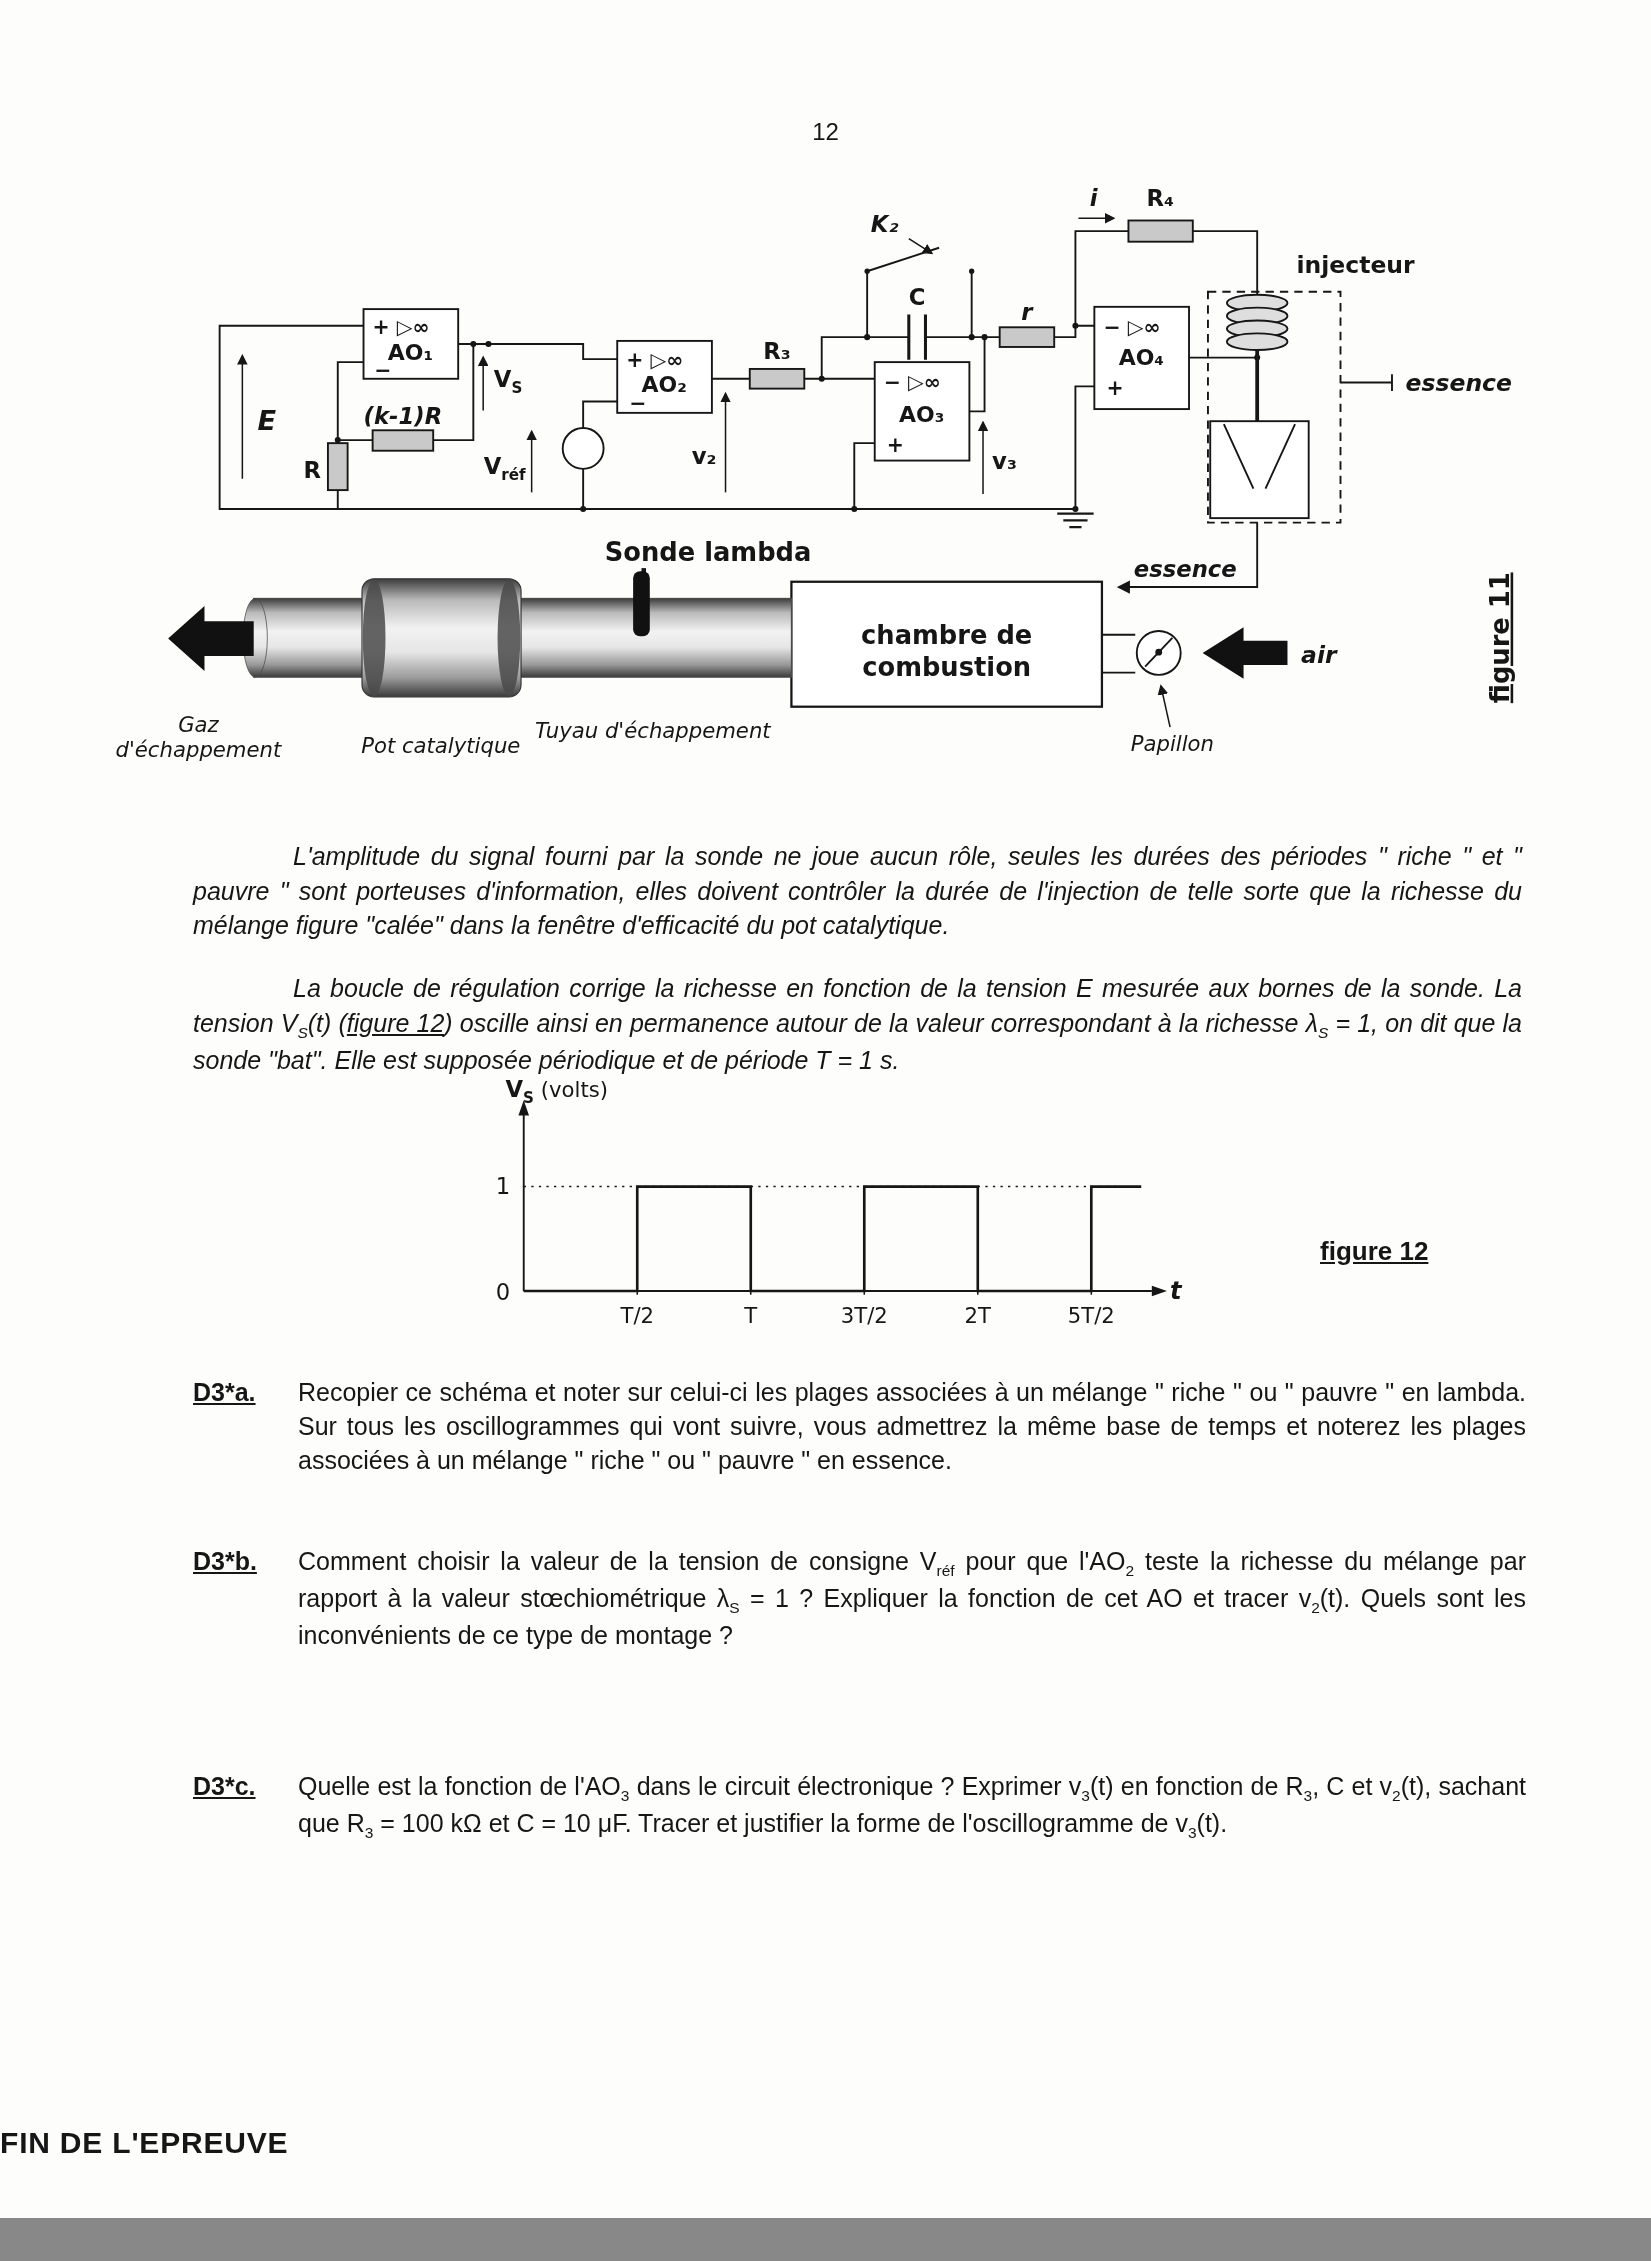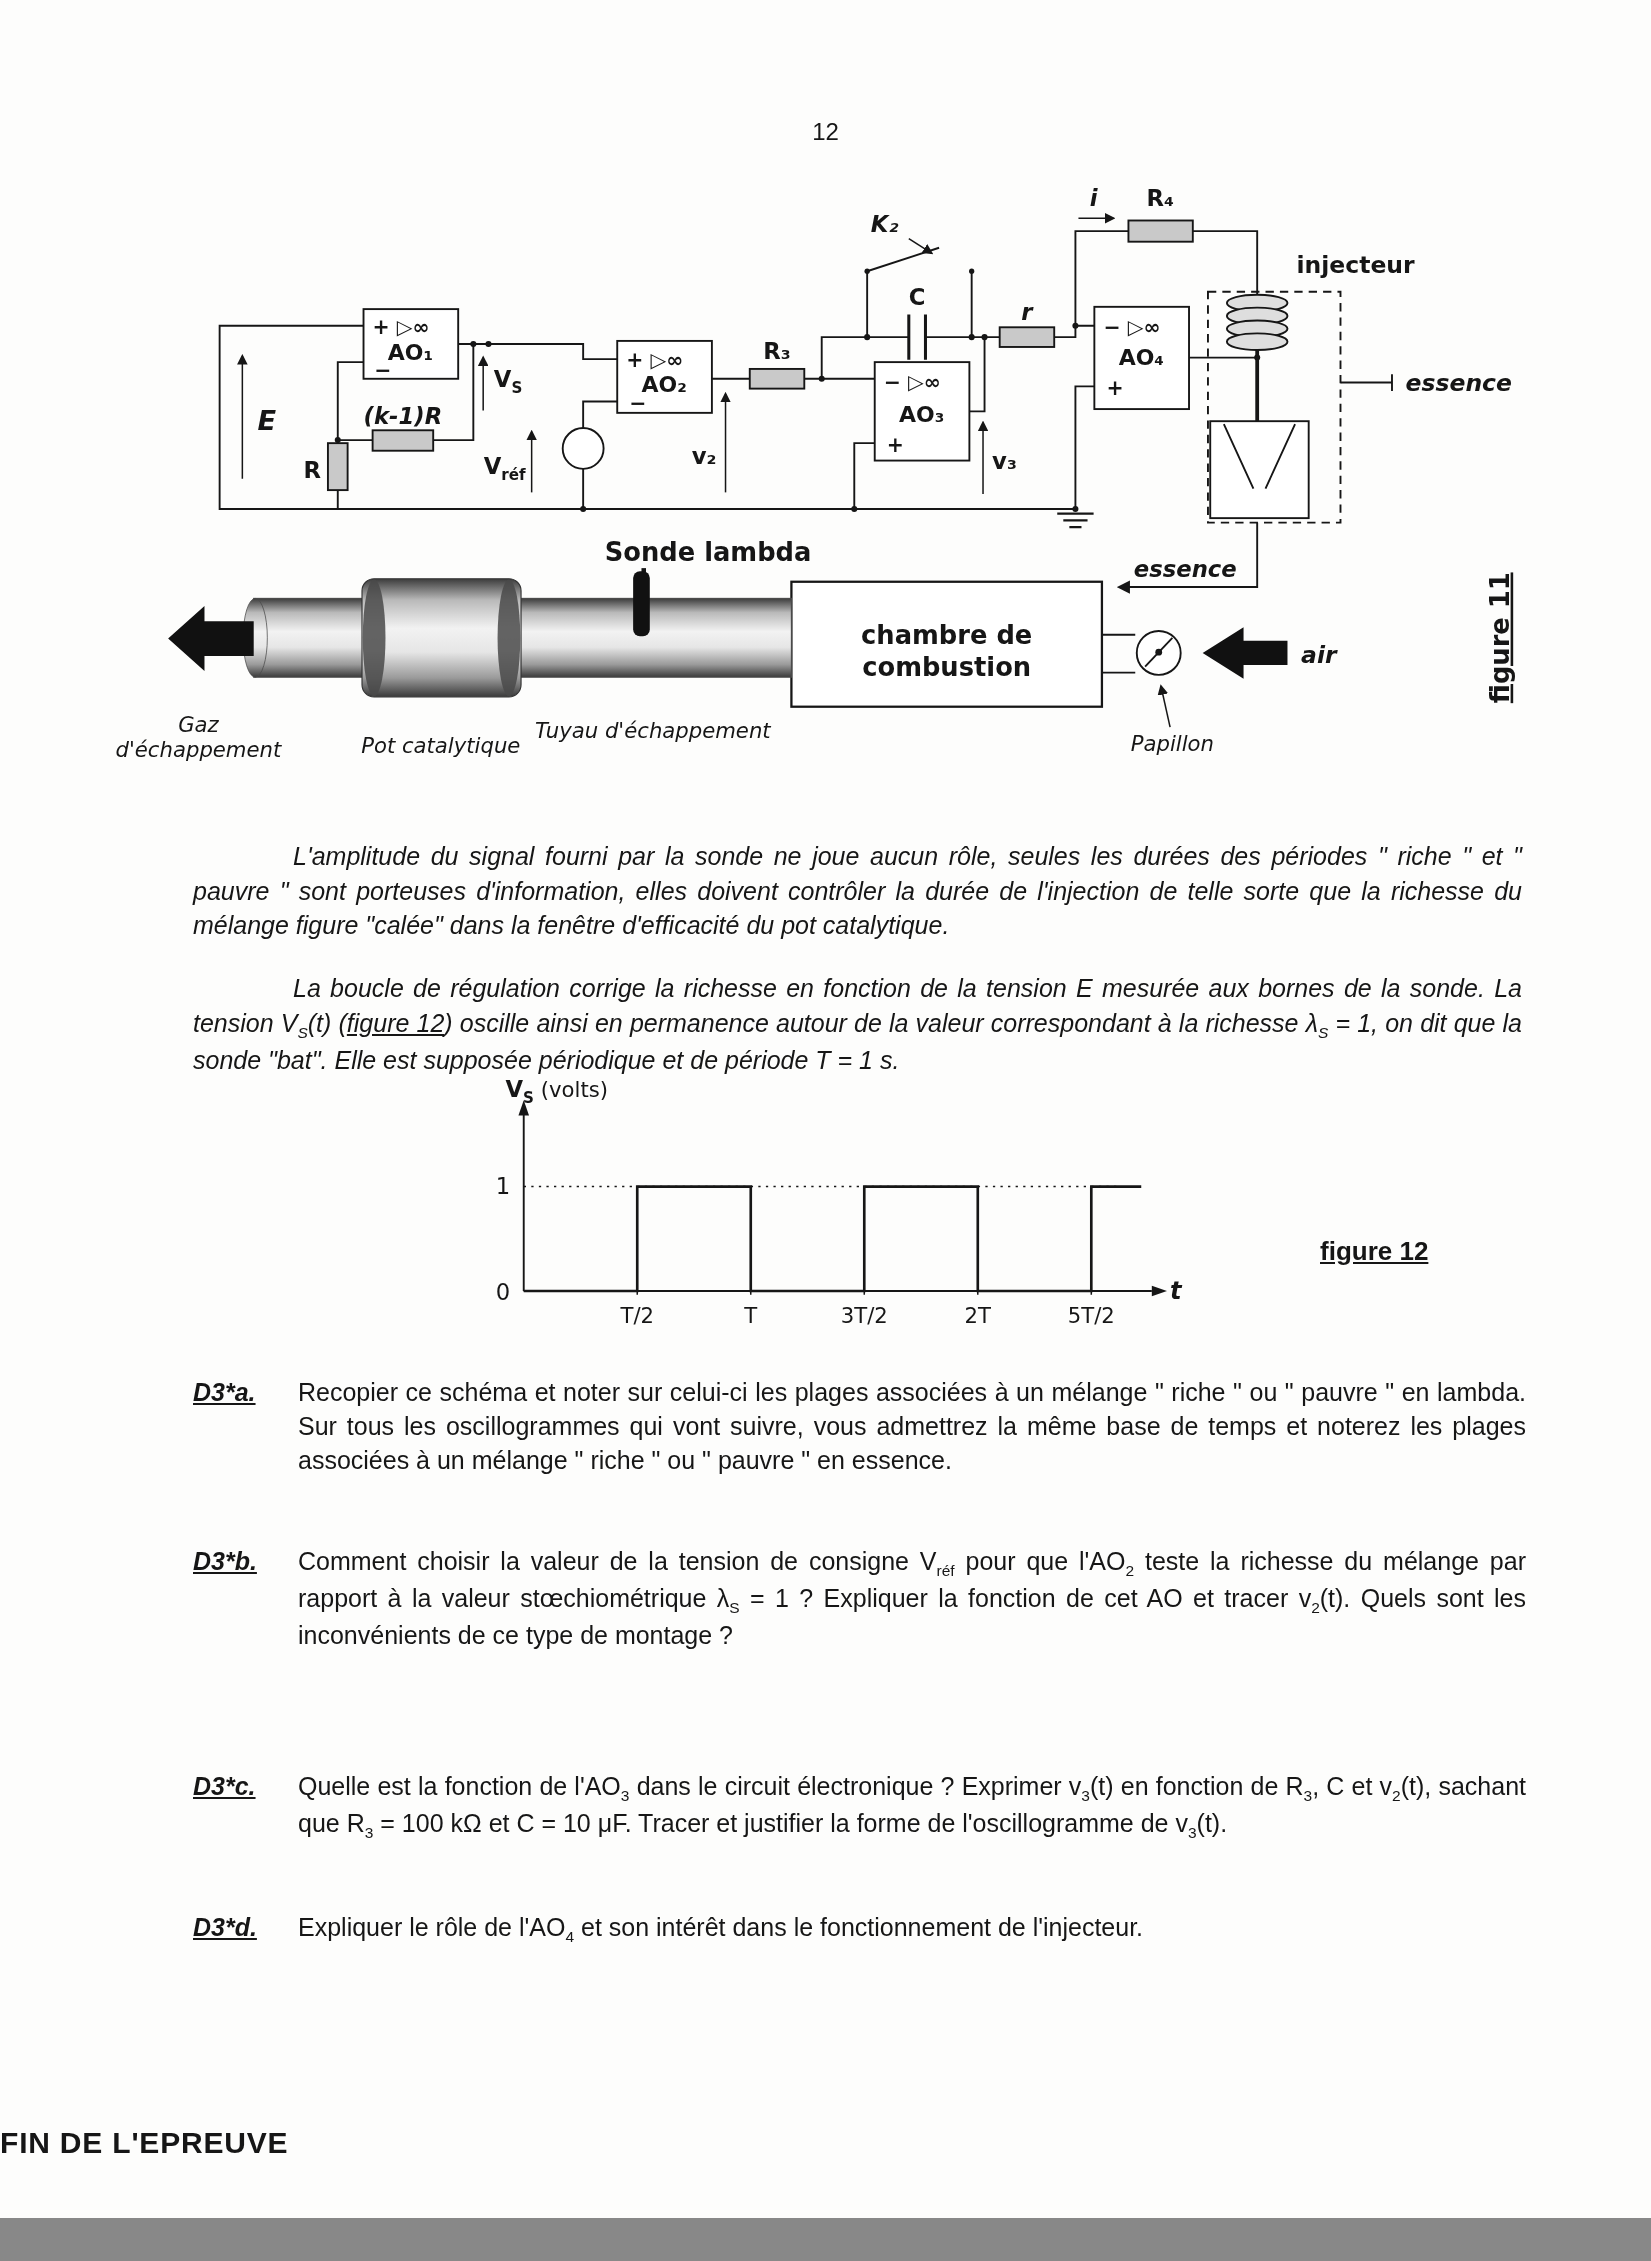--- a/index.html
+++ b/index.html
@@ -4,21 +4,21 @@
 <style>
   html,body{margin:0;padding:0;background:#888;}
   .page{position:relative;width:1651px;height:2218px;background:#fdfdfc;
         font-family:"Liberation Sans",sans-serif;color:#161616;overflow:hidden;margin:0 auto;}
   .pageno{position:absolute;top:118px;left:0;width:100%;text-align:center;font-size:24px;}
   svg{position:absolute;}
   svg text{font-family:"DejaVu Sans","Liberation Sans",sans-serif;fill:#161616;}
   .para{position:absolute;left:193px;width:1329px;font-size:25px;line-height:1.38;
         text-align:justify;font-style:italic;text-indent:100px;}
   .q{position:absolute;left:193px;width:1333px;display:flex;font-size:25px;line-height:1.36;}
-  .qlabel{flex:0 0 105px;font-weight:bold;text-decoration:underline;font-style:italic;}
+  .qlabel{flex:0 0 105px;font-weight:bold;text-decoration:underline;}
   .qbody{flex:1;text-align:justify;}
   sub{font-size:0.62em;}
   .figcap{position:absolute;font-size:26px;font-weight:bold;text-decoration:underline;}
   .fin{position:absolute;top:2126px;left:0;width:100%;
        font-weight:bold;font-size:30px;letter-spacing:0.8px;}
 </style>
 </head>
 <body>
 
 <div class="page">
@@ -225,22 +225,18 @@
     <span class="qlabel">D3*b.</span>
     <div class="qbody">Comment choisir la valeur de la tension de consigne V<sub>réf</sub> pour que l'AO<sub>2</sub> teste la richesse du mélange par rapport à la valeur stœchiométrique λ<sub>S</sub> = 1 ? Expliquer la fonction de cet AO et tracer v<sub>2</sub>(t). Quels sont les inconvénients de ce type de montage ?</div>
   </div>
 
 
   <div class="q" style="top:1769px">
     <span class="qlabel">D3*c.</span>
     <div class="qbody">Quelle est la fonction de l'AO<sub>3</sub> dans le circuit électronique ? Exprimer v<sub>3</sub>(t) en fonction de R<sub>3</sub>, C et v<sub>2</sub>(t), sachant que R<sub>3</sub> = 100 kΩ et C = 10 μF. Tracer et justifier la forme de l'oscillogramme de v<sub>3</sub>(t).</div>
   </div>
 
-  <div class="q" style="top:1910px">
-    <span class="qlabel">D3*d.</span>
-    <div class="qbody">Expliquer le rôle de l'AO<sub>4</sub> et son intérêt dans le fonctionnement de l'injecteur.</div>
-  </div>
 
 
   <div class="fin">FIN DE L'EPREUVE</div>
 
 </div>
 
 
 </body></html>

